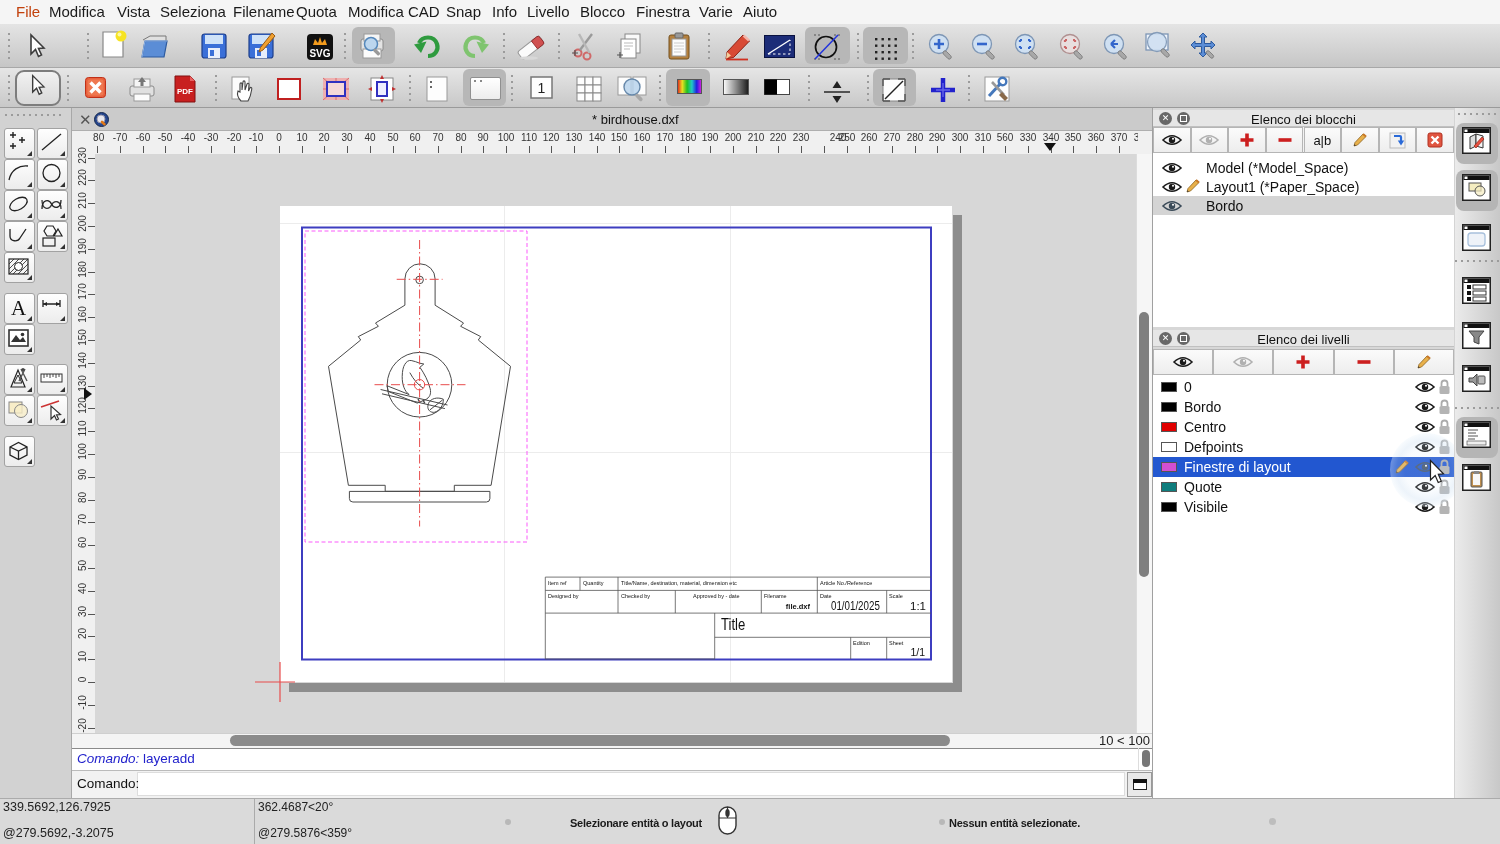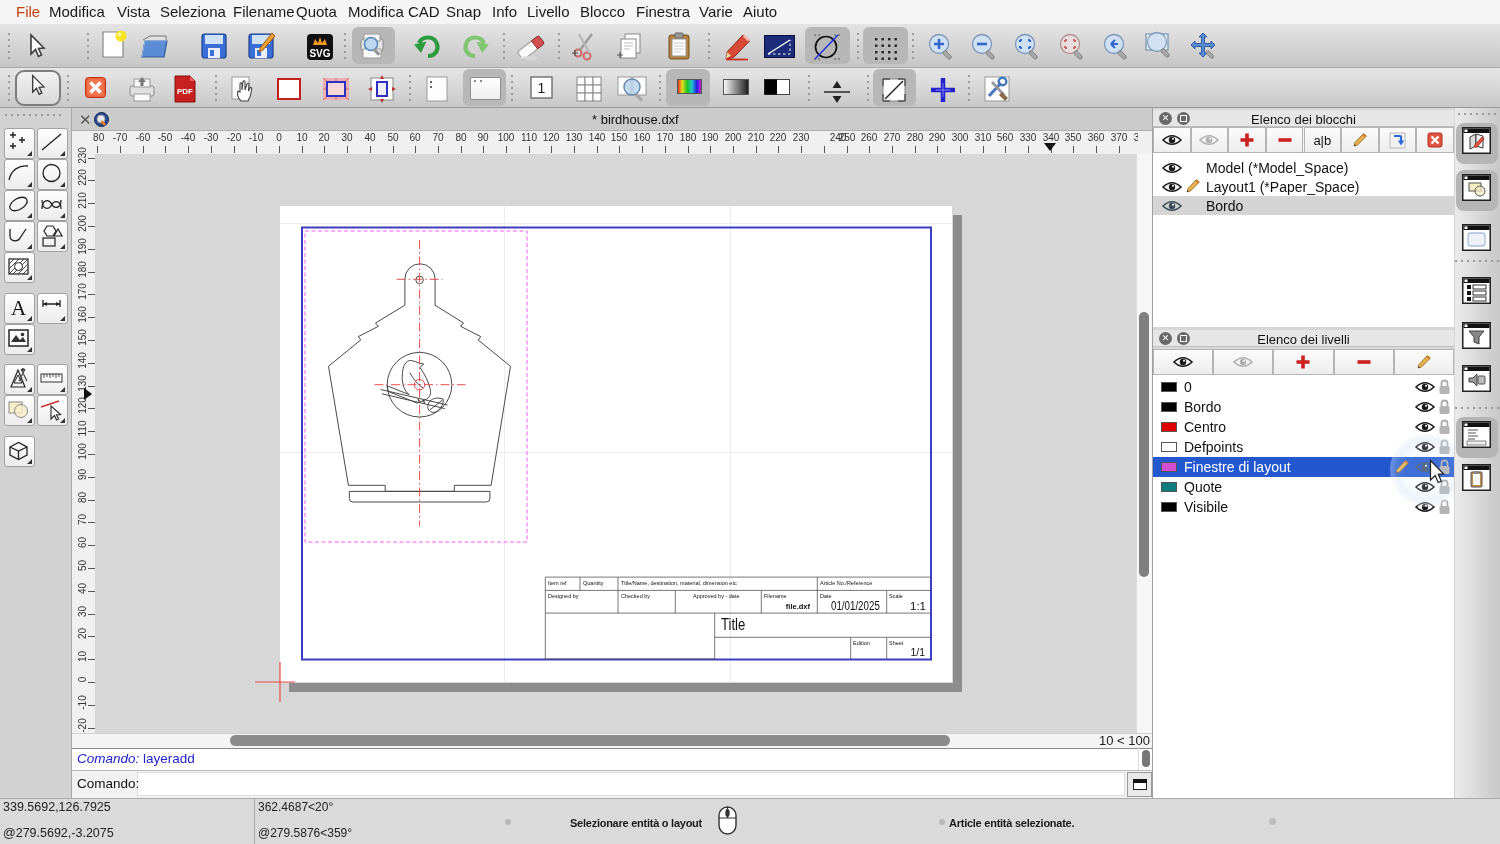--- a/index.html
+++ b/index.html
@@ -775,21 +775,21 @@
 <div class="a" style="left:570px;top:817px;font-size:11px;font-weight:600;letter-spacing:-0.25px;color:#1a1a1a;">Selezionare entità o layout</div>
 <div class="a" style="left:718px;top:806px;width:19px;height:29px;">
     <svg width="19" height="29" viewBox="0 0 19 29">
       <rect x="1" y="1" width="17" height="27" rx="8.5" fill="#fff" stroke="#333" stroke-width="1.4"></rect>
       <path d="M9.5 1 V12 M1 12 H18" stroke="#333" stroke-width="1.2"></path>
       <ellipse cx="9.5" cy="7" rx="2.2" ry="4" fill="#333"></ellipse>
     </svg>
   </div>
 <div class="a" style="left:939px;top:819px;width:6px;height:6px;border-radius:3px;background:#b8b8b8;"></div>
 <div class="a" style="left:1269px;top:818px;width:7px;height:7px;border-radius:3.5px;background:#bdbdbd;"></div>
-<div class="a" style="left:949px;top:817px;font-size:11px;font-weight:600;letter-spacing:-0.25px;color:#1a1a1a;">Article entità selezionate.</div>
+<div class="a" style="left:949px;top:817px;font-size:11px;font-weight:600;letter-spacing:-0.25px;color:#1a1a1a;">Nessun entità selezionate.</div>
 <div class="a" style="left:1153px;top:110px;width:301px;height:17px;background:#e6e6e6;border-bottom:1px solid #c0c0c0;box-sizing:border-box;"></div>
 <div class="a" style="left:1159px;top:112px;width:13px;height:13px;border-radius:7px;background:#686868;color:#fff;font-size:9px;text-align:center;line-height:13px;">✕</div>
 <div class="a" style="left:1177px;top:112px;width:13px;height:13px;border-radius:7px;background:#686868;"></div>
 <div class="a" style="left:1180px;top:115px;width:5px;height:5px;border:1.2px solid #fff;"></div>
 <div class="a" style="left:1153px;top:112px;width:301px;text-align:center;font-size:13px;color:#111;">Elenco dei blocchi</div>
 <div class="a" style="left:1153px;top:127px;width:301px;height:26px;background:#f2f2f2;border-bottom:1px solid #aaa;box-sizing:border-box;"></div>
 <div class="a ptool" style="left:1153.0px;top:127px;width:37.6px;height:26px;">
     <svg width="20" height="14" viewBox="0 0 20 14">
       <path d="M1 7 Q10 -1.5 19 7 Q10 15.5 1 7 Z" fill="none" stroke="#1a1a1a" stroke-width="1.6"></path>
       <circle cx="10" cy="7" r="3.2" fill="#1a1a1a"></circle>

